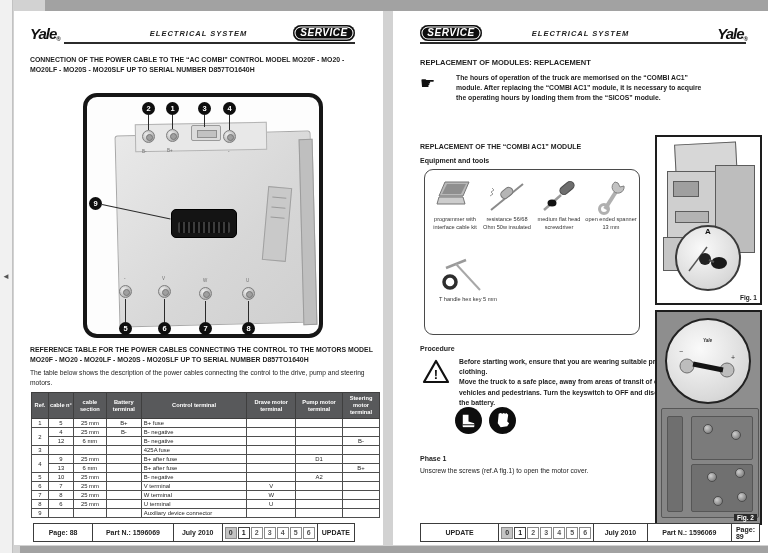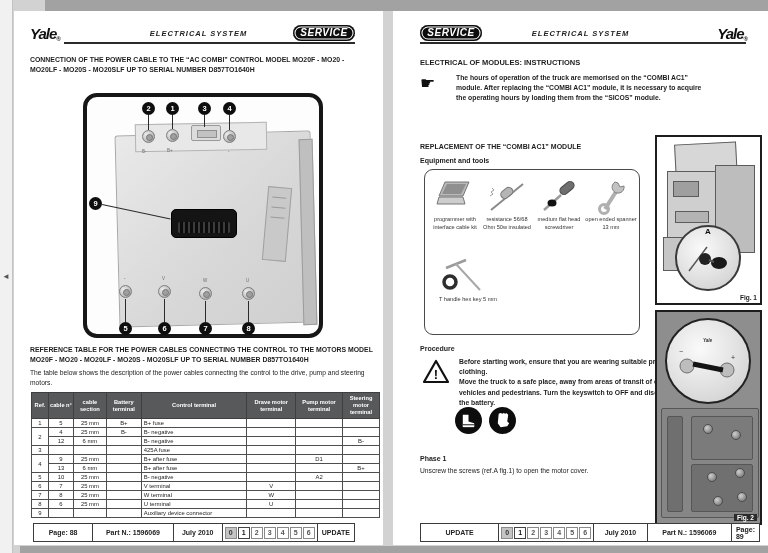--- a/index.html
+++ b/index.html
@@ -313,21 +313,21 @@
   </div>
 
   <div class="page page-right">
     <div class="hdr">
       <span class="badge" style="left:27px;">SERVICE</span>
       <span class="hdr-center">ELECTRICAL SYSTEM</span>
       <span class="brand" style="right:20px; top:2px;"><span>Yale</span><small>®</small></span>
     </div>
     <div class="hdr-rule" style="left:27px; right:22px;"></div>
 
-    <div class="doc-title" style="left:27px; top:46px; width:300px; font-size:7.5px;">ELECTRICAL OF MODULES: INSTRUCTIONS</div>
+    <div class="doc-title" style="left:27px; top:46px; width:300px; font-size:7.5px;">REPLACEMENT OF MODULES: REPLACEMENT</div>
 
     <div class="note-row">
       <span class="hand-icon">☛</span>
       <div class="note-text">The hours of operation of the truck are memorised on the “COMBI AC1” module. After replacing the “COMBI AC1” module, it is necessary to acquire the operating hours by loading them from the “SICOS” module.</div>
     </div>
 
     <div class="sec-label" style="left:27px; top:132px; width:300px;">REPLACEMENT OF THE “COMBI AC1” MODULE</div>
     <div class="sec-label" style="left:27px; top:146px;">Equipment and tools</div>
 
     <div class="tools-box">

